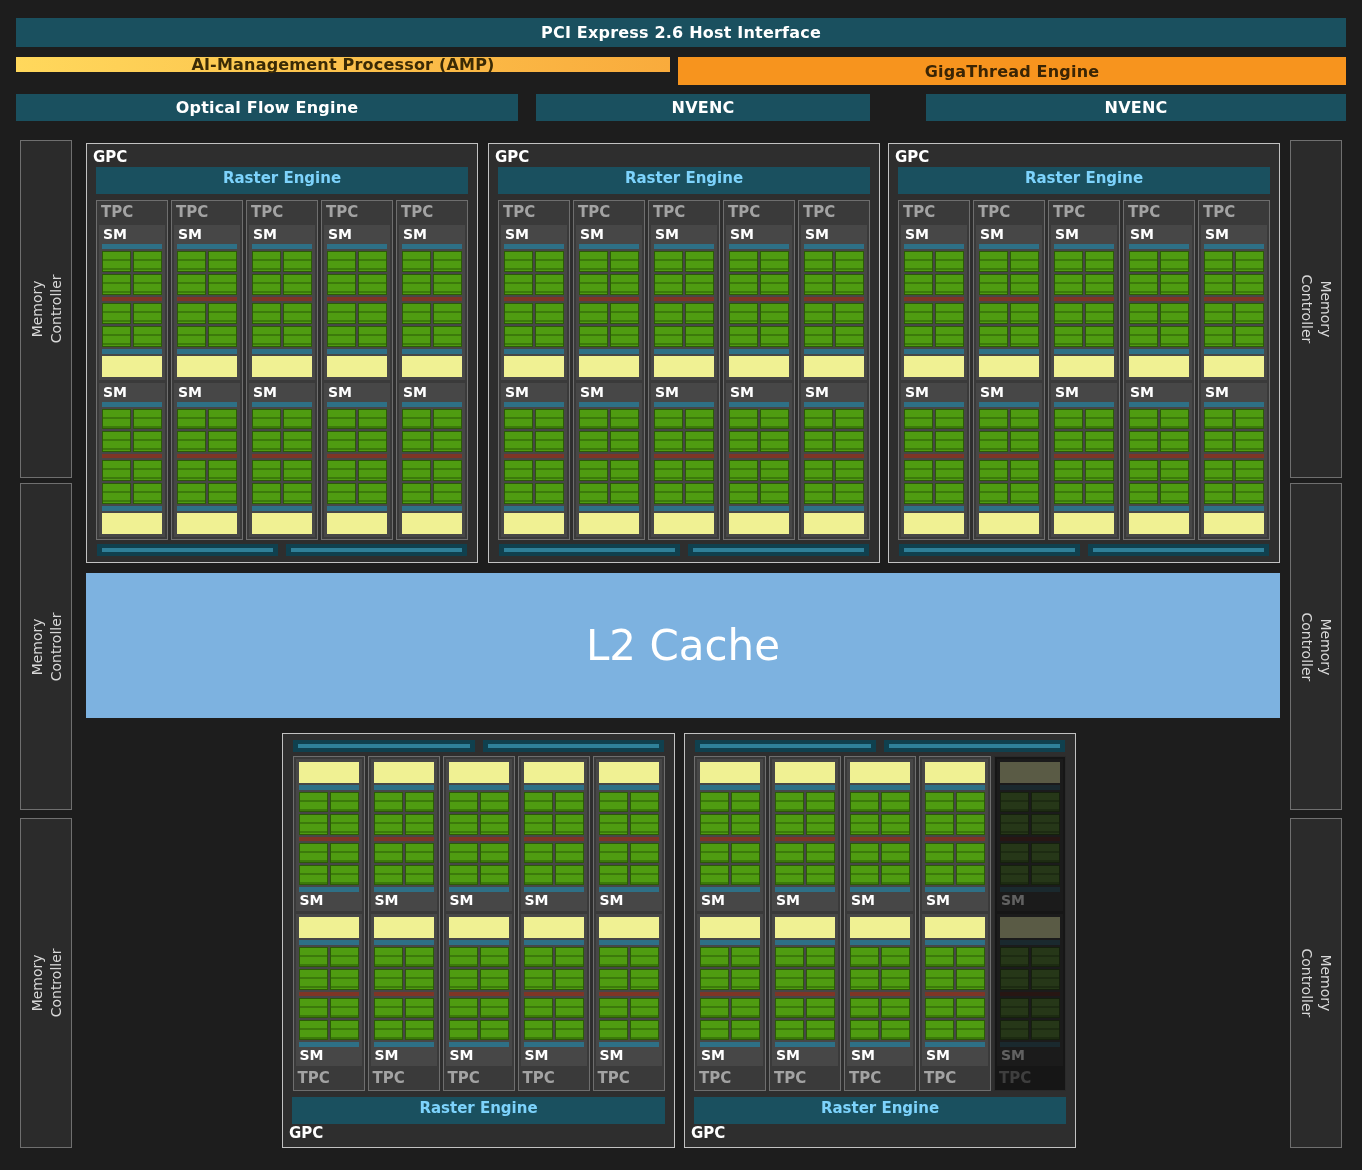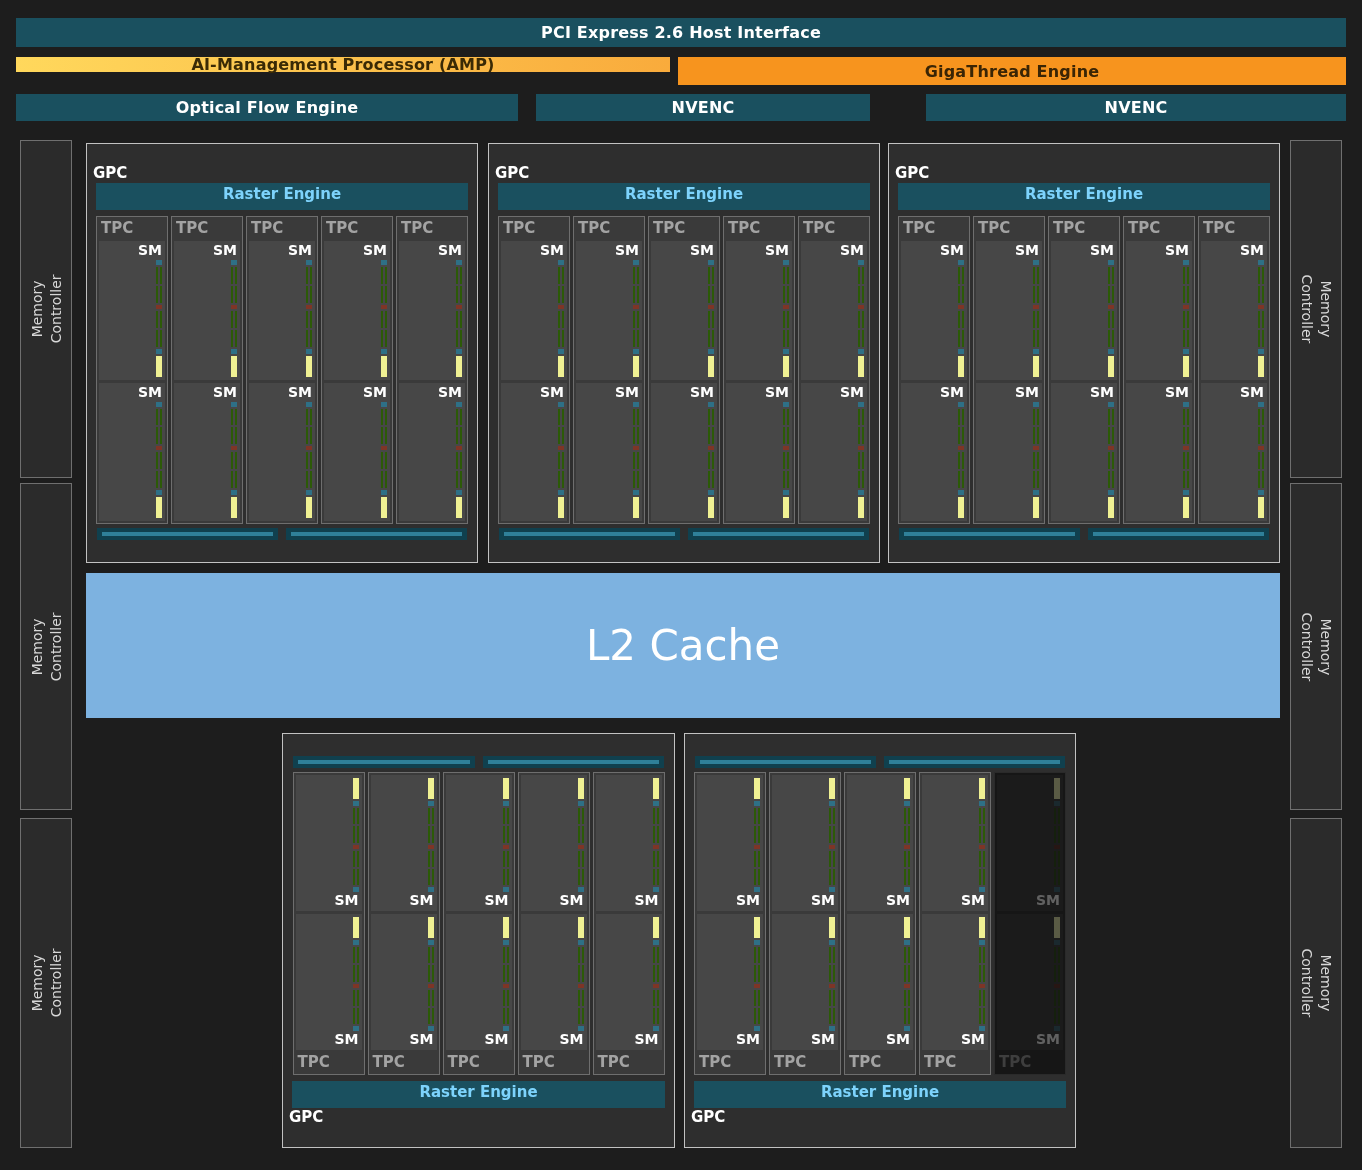--- a/index.html
+++ b/index.html
@@ -31,38 +31,38 @@
   }
   .mc .vtext {
     transform:rotate(-90deg); width:92px; text-align:center;
     color:#d8d8d8; font-size:14px; line-height:1.35;
   }
   .mc-right .vtext { transform:rotate(90deg); }
 
   
   .gpc {
     position:absolute; background:#2e2e2e; border:1px solid #c2c2c2;
-    display:flex; flex-direction:column; padding:18px 4px;
+    display:flex; flex-direction:column; padding:2px 4px;
   }
   .gpc-label { font-size:15px; font-weight:bold; color:#fff; height:21px; padding:2px 2px 0; }
   .flip .gpc-label { padding:0 2px 2px; }
   .raster {
     background:var(--teal-bar,#1a505f); color:#7dd3fc; font-size:15px; font-weight:bold;
     text-align:center; height:27px; line-height:22px; margin:0 5px 4px; flex:none;
   }
   .flip .raster { margin:4px 5px 0; }
   .tpc-row { display:flex; gap:3px; justify-content:center; flex:1; padding:2px 0; min-height:0; }
   .tpc {
     background:#3a3a3a; border:1px solid #6e6e6e; width:72px; flex:none;
     display:flex; flex-direction:column; padding:2px; gap:3px; min-height:0;
   }
   .tpc-label { font-size:15px; font-weight:bold; color:#a3a3a3; height:19px; padding:0 2px; flex:none; }
   .sm {
     background:#474747; flex:1; display:flex; flex-direction:column;
-    padding:1px 3px 3px; min-height:0;align-items:flex-end;
+    padding:1px 3px 3px; min-height:0;
   }
   .flip .sm { padding:3px 3px 1px; }
   .sm-label { font-size:14px; font-weight:bold; color:#fff; height:18px; padding-left:1px; flex:none; }
   .sm-core { flex:1; display:flex; flex-direction:column; gap:2px; min-height:0; }
   .bar-teal { height:5px; flex:none; background:var(--sm-teal,#2e7086); }
   .bar-red  { height:4px; flex:none; background:var(--sm-red,#7e3526); }
   .bar-yellow { height:21px; flex:none; background:var(--sm-yellow,#f0f193); }
   .green-grid {
     flex:1; min-height:0; display:grid;
     grid-template-columns:1fr 1fr; grid-template-rows:1fr 1fr; gap:2px;

